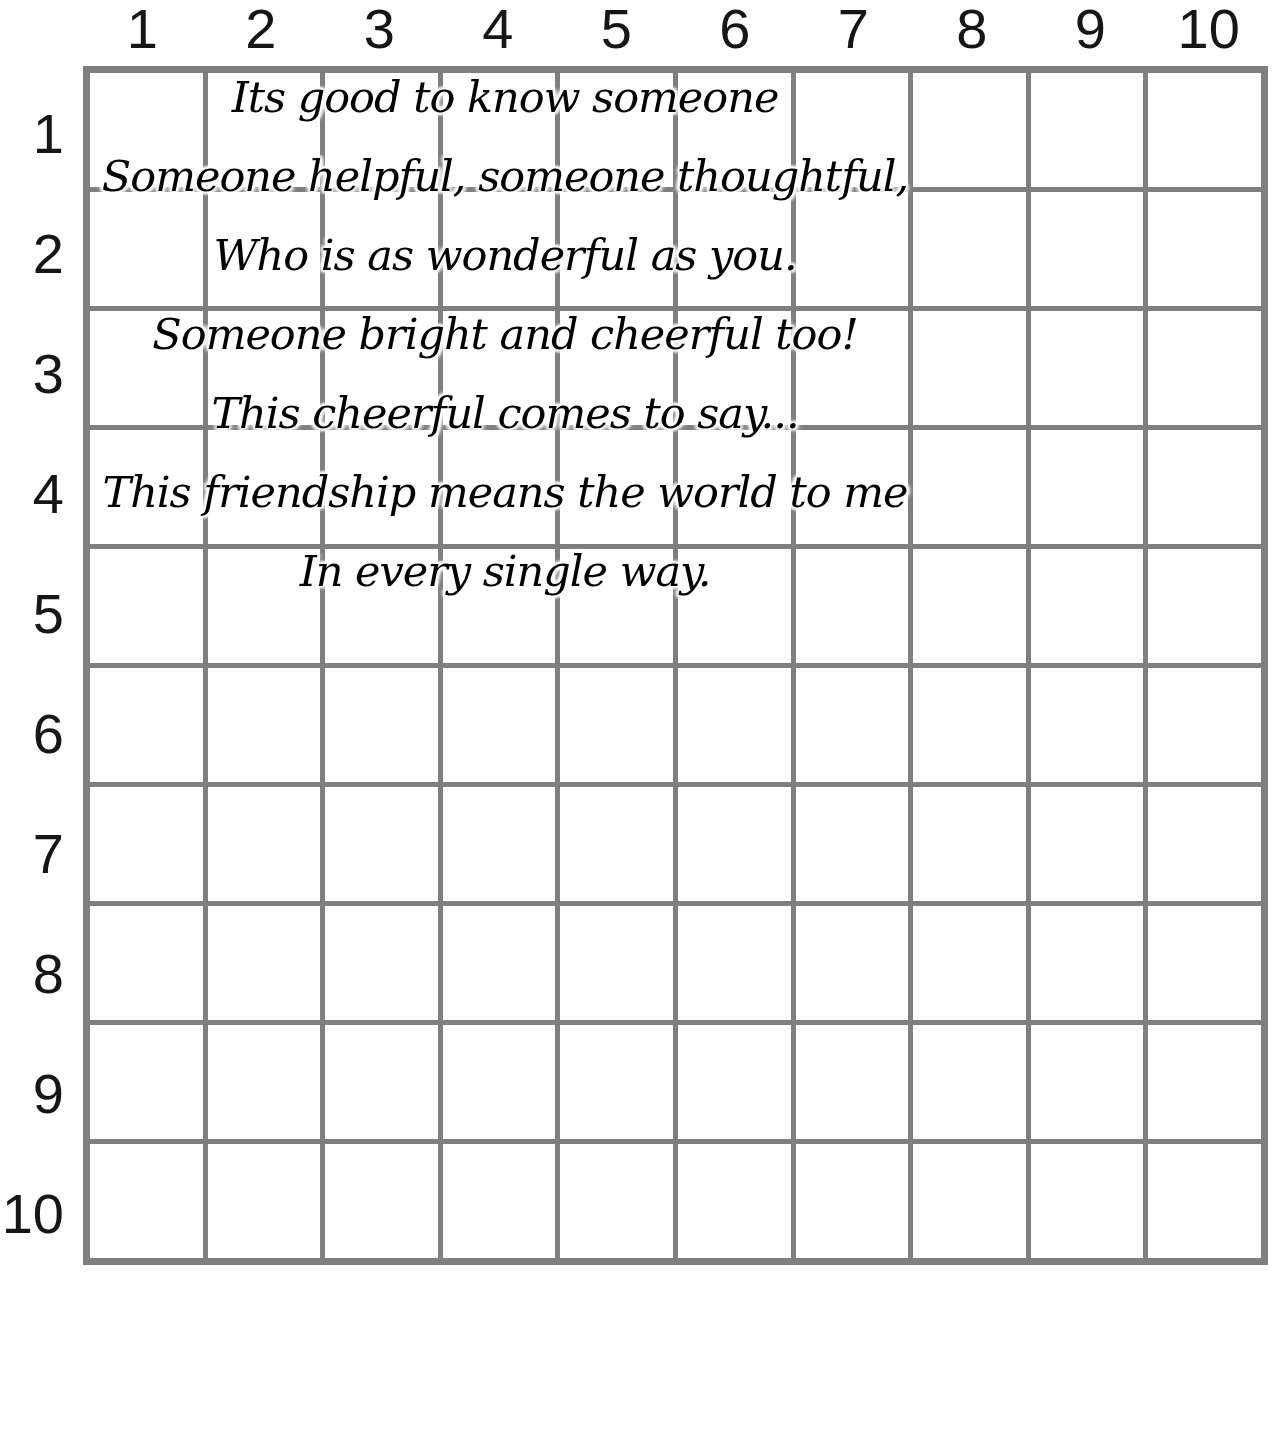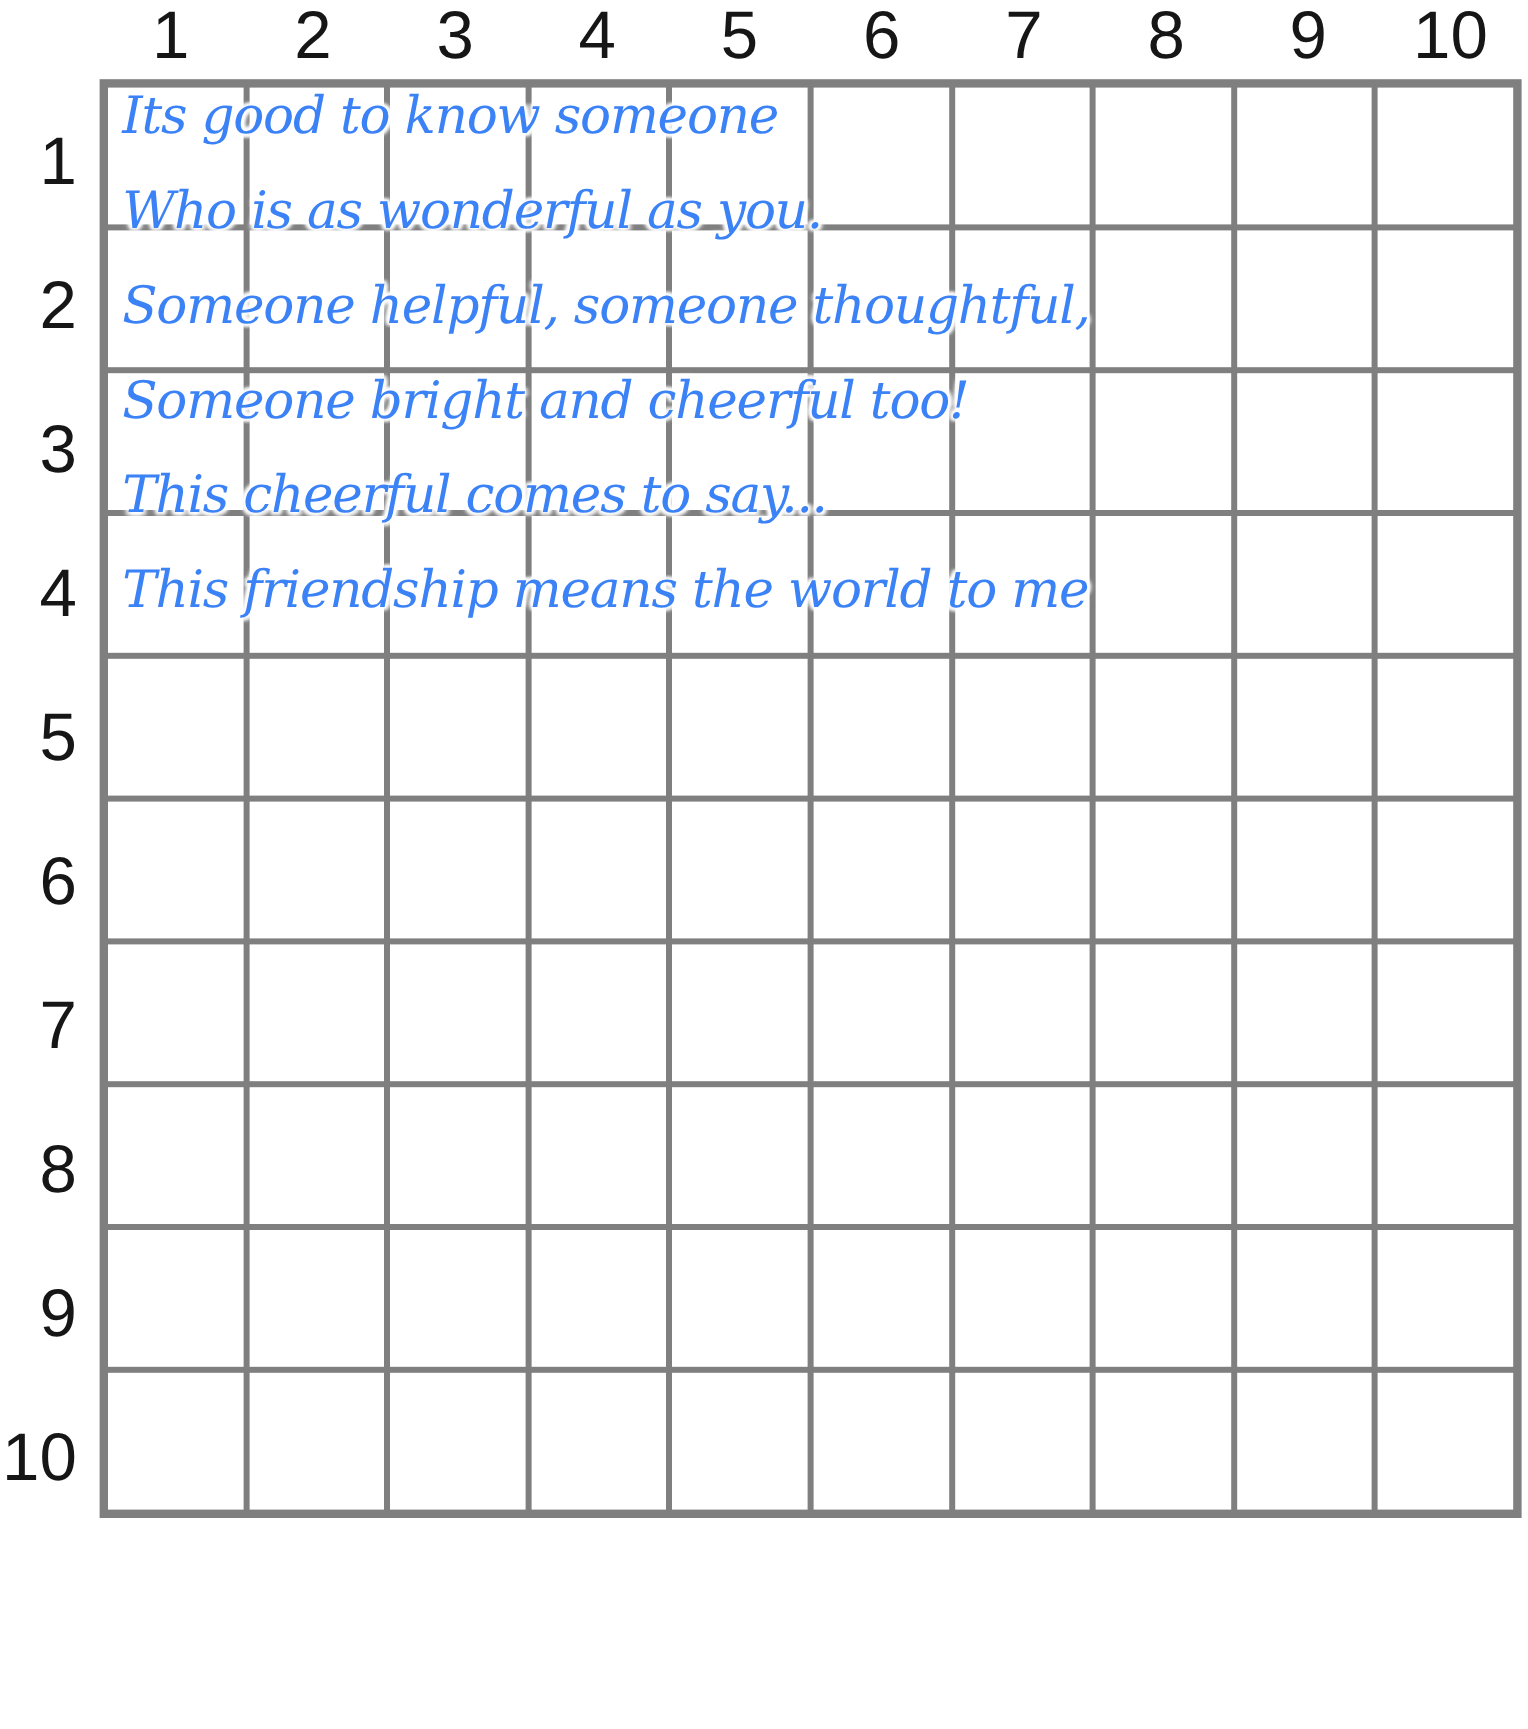--- a/index.html
+++ b/index.html
@@ -60,26 +60,27 @@
     padding-right:10px;
     font-size:56px;
     color:var(--text-color);
     transform:translateY(8px);
   }
   
   .poem{
     position:absolute;
     left:505px; top:58px;
     transform:translateX(-50%);
+    text-align:center;
     font-family:"DejaVu Serif", serif;
     font-style:italic;
     font-size:43px;
     line-height:79px;
     letter-spacing:-1px;
-    color:#3b82f6;
+    color:#000000;
     white-space:nowrap;
     text-shadow:
       0 0 4px #fff, 0 0 4px #fff,
       2px 2px 3px #fff, -2px -2px 3px #fff,
       2px -2px 3px #fff, -2px 2px 3px #fff,
       3px 0 4px #fff, -3px 0 4px #fff;
   }
   .poem-line{min-height:79px;}
   
   .caption{
@@ -222,21 +223,22 @@
       <div class="cell"></div>
       <div class="cell"></div>
       <div class="cell"></div>
       <div class="cell"></div>
       <div class="cell"></div>
       <div class="cell"></div>
     </div>
 
   <div class="poem">
     <div class="poem-line">Its good to know someone</div>
+    <div class="poem-line">Someone helpful, someone thoughtful,</div>
     <div class="poem-line">Who is as wonderful as you.</div>
-    <div class="poem-line">Someone helpful, someone thoughtful,</div>
     <div class="poem-line">Someone bright and cheerful too!</div>
     <div class="poem-line">This cheerful comes to say...</div>
     <div class="poem-line">This friendship means the world to me</div>
+    <div class="poem-line">In every single way.</div>
   </div>
 
 
 </div>
 
 </body></html>

